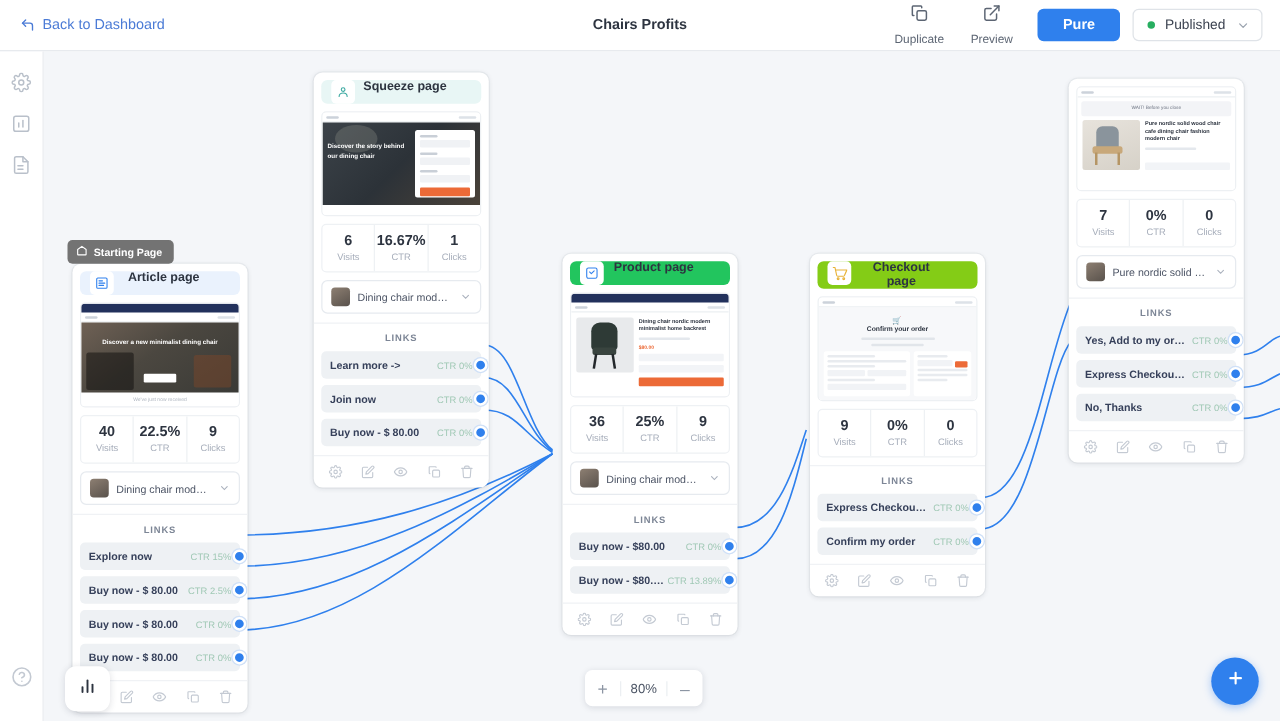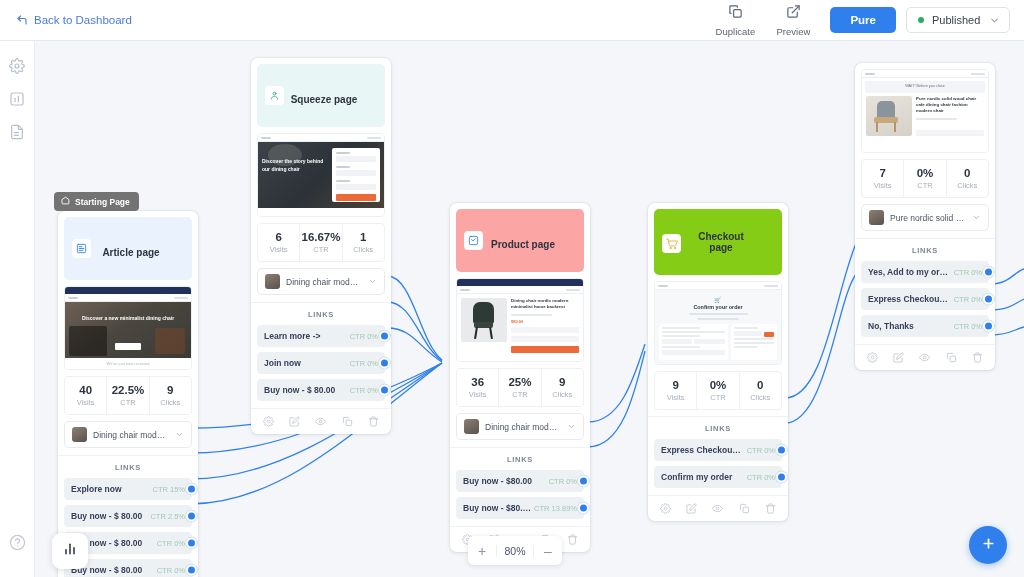--- a/index.html
+++ b/index.html
@@ -66,22 +66,22 @@
   }
   .edges { position: absolute; top: 0; left: 0; width: 989px; height: 536px; }
 
   
   .node {
     position: absolute; width: 140px; background: #fff;
     border-radius: 7px; box-shadow: 0 1px 4px rgba(32,42,60,.10), 0 0 0 1px rgba(32,42,60,.04);
     overflow: hidden; z-index: 10;
   }
   .node-head {
-    display: flex; align-items: flex-end; gap: 6px;
-    padding: 22px 8px; margin: 6px 6px 0 6px; border-radius: 5px;
+    display: flex; align-items: flex-start; gap: 6px;
+    padding: 0 8px; margin: 6px 6px 0 6px; border-radius: 5px;
   }
   .node-head .badge {
     width: 19px; height: 19px; border-radius: 4px; flex: none;
     display: flex; align-items: center; justify-content: center; background: #fff;
   }
   .node-title {
     flex: 1; text-align: center; font-size: 10px; font-weight: bold;
     color: #2d3440; margin-right: 19px;
   }
   .preview {
@@ -225,20 +225,21 @@
     <div class="back-link">
       <span>
         <svg width="12" height="12" viewBox="0 0 24 24" fill="none" stroke="#4b7bd6" stroke-width="2.2" stroke-linecap="round" stroke-linejoin="round">
           <polyline points="9 14 4 9 9 4"></polyline>
             <path d="M20 20v-7a4 4 0 0 0-4-4H4"></path>
         </svg>
       </span>
       <span>Back to Dashboard</span>
     </div>
 
+    <div class="doc-title">Chairs Profits</div>
 
     <div class="top-actions">
       <div class="icon-action">
         <span>
           <svg width="15" height="15" viewBox="0 0 24 24" fill="none" stroke="#5c6573" stroke-width="1.9" stroke-linecap="round" stroke-linejoin="round">
             <rect x="9" y="9" width="12" height="12" rx="2"></rect>
               <path d="M5 15H4a1 1 0 0 1-1-1V4a1 1 0 0 1 1-1h10a1 1 0 0 1 1 1v1"></path>
           </svg>
         </span>
         <span class="lbl">Duplicate</span>
@@ -540,21 +541,21 @@
         <span>
             <svg width="11" height="11" viewBox="0 0 24 24" fill="none" stroke="#c4cad3" stroke-width="2" stroke-linecap="round">
               <polyline points="3 6 5 6 21 6"></polyline>
               <path d="M19 6l-1 14a2 2 0 0 1-2 2H8a2 2 0 0 1-2-2L5 6m3 0V4a2 2 0 0 1 2-2h4a2 2 0 0 1 2 2v2"></path>
             </svg>
           </span>
       </div>
     </div>
 
     <div class="node" style="left:415px; top:162px;">
-      <div class="node-head" style="background:#fca5a5;">
+      <div class="node-head" style="background:#22c55e;">
         <span class="badge">
           <svg width="11" height="11" viewBox="0 0 24 24" fill="none" stroke="#2f80ed" stroke-width="1.9" stroke-linecap="round" stroke-linejoin="round">
               <rect x="3" y="3" width="18" height="18" rx="3"></rect>
               <path d="M8 10l3 3 5-5"></path>
             </svg>
         </span>
         <span class="node-title">Product page</span>
       </div>
       <div class="preview">
         <div class="pv">

